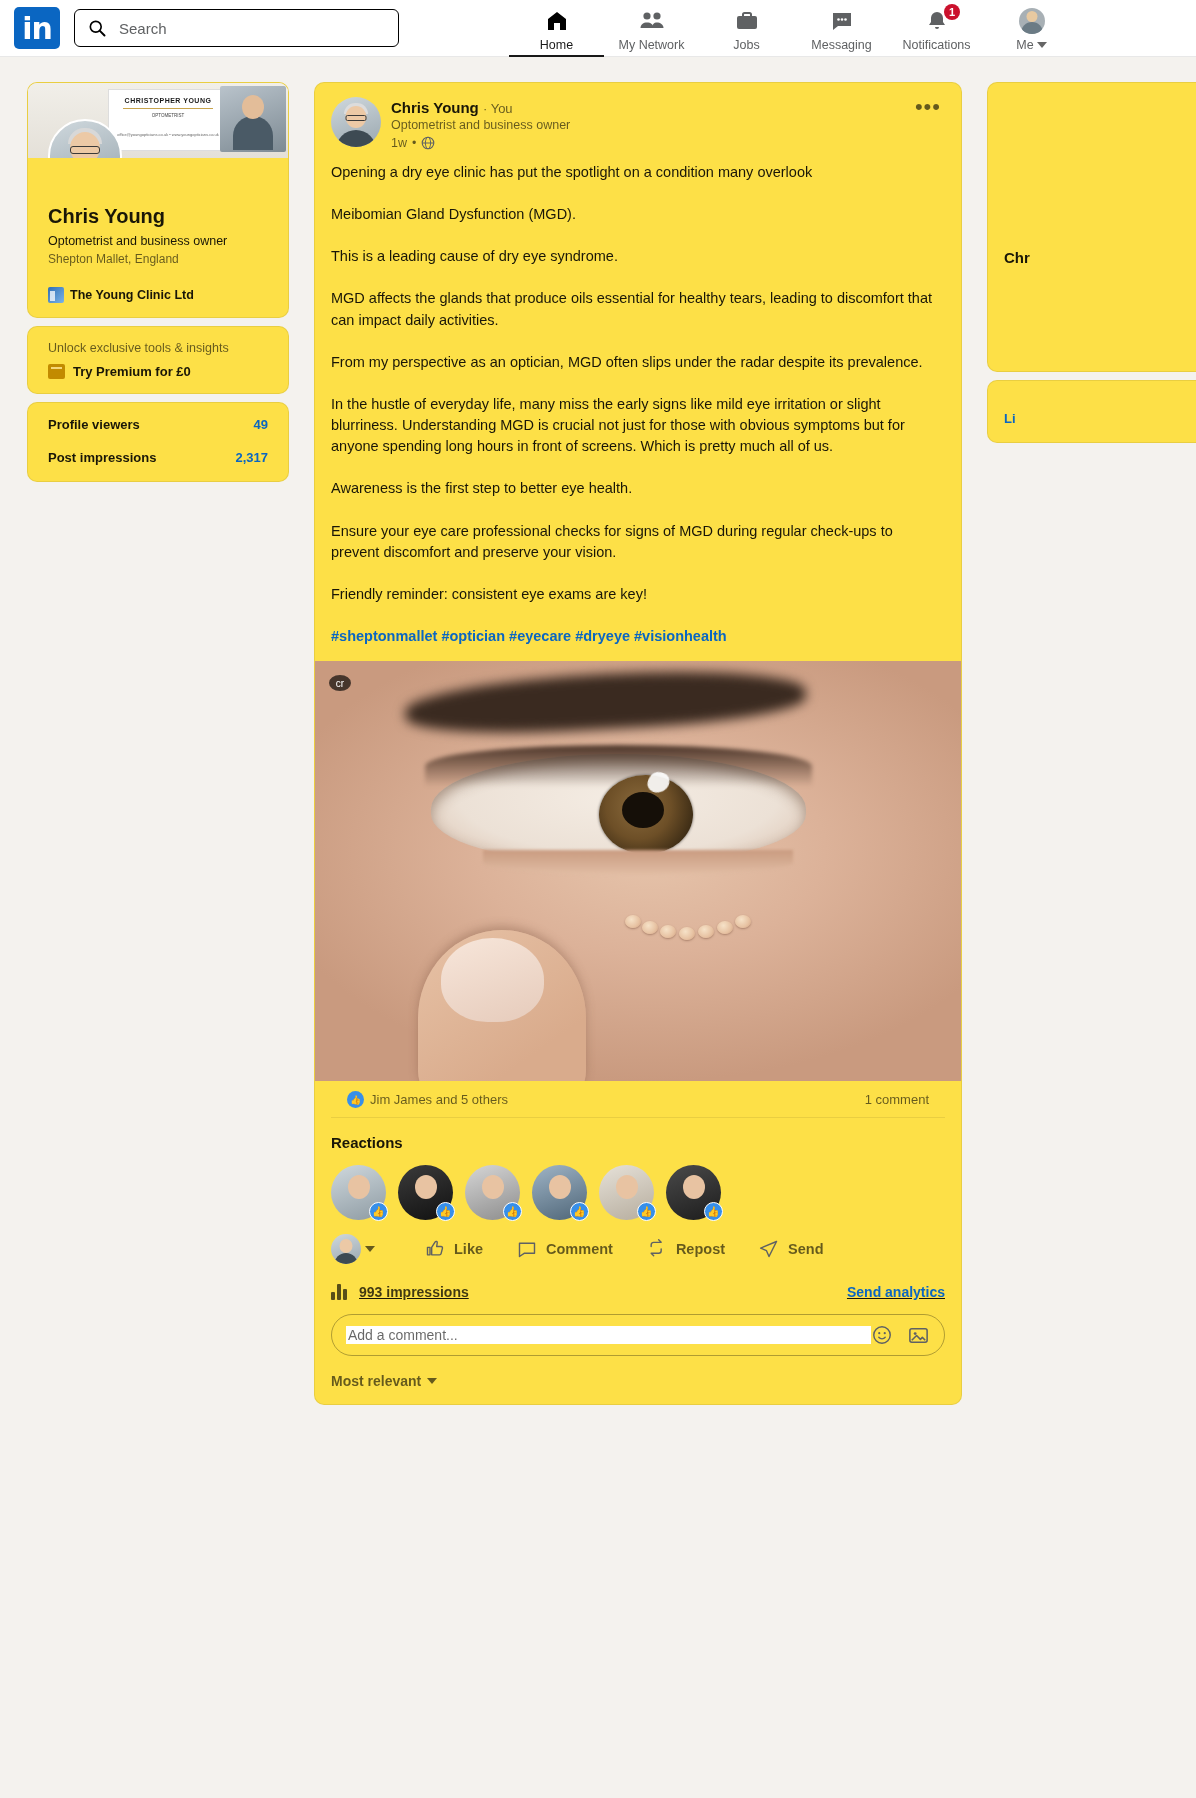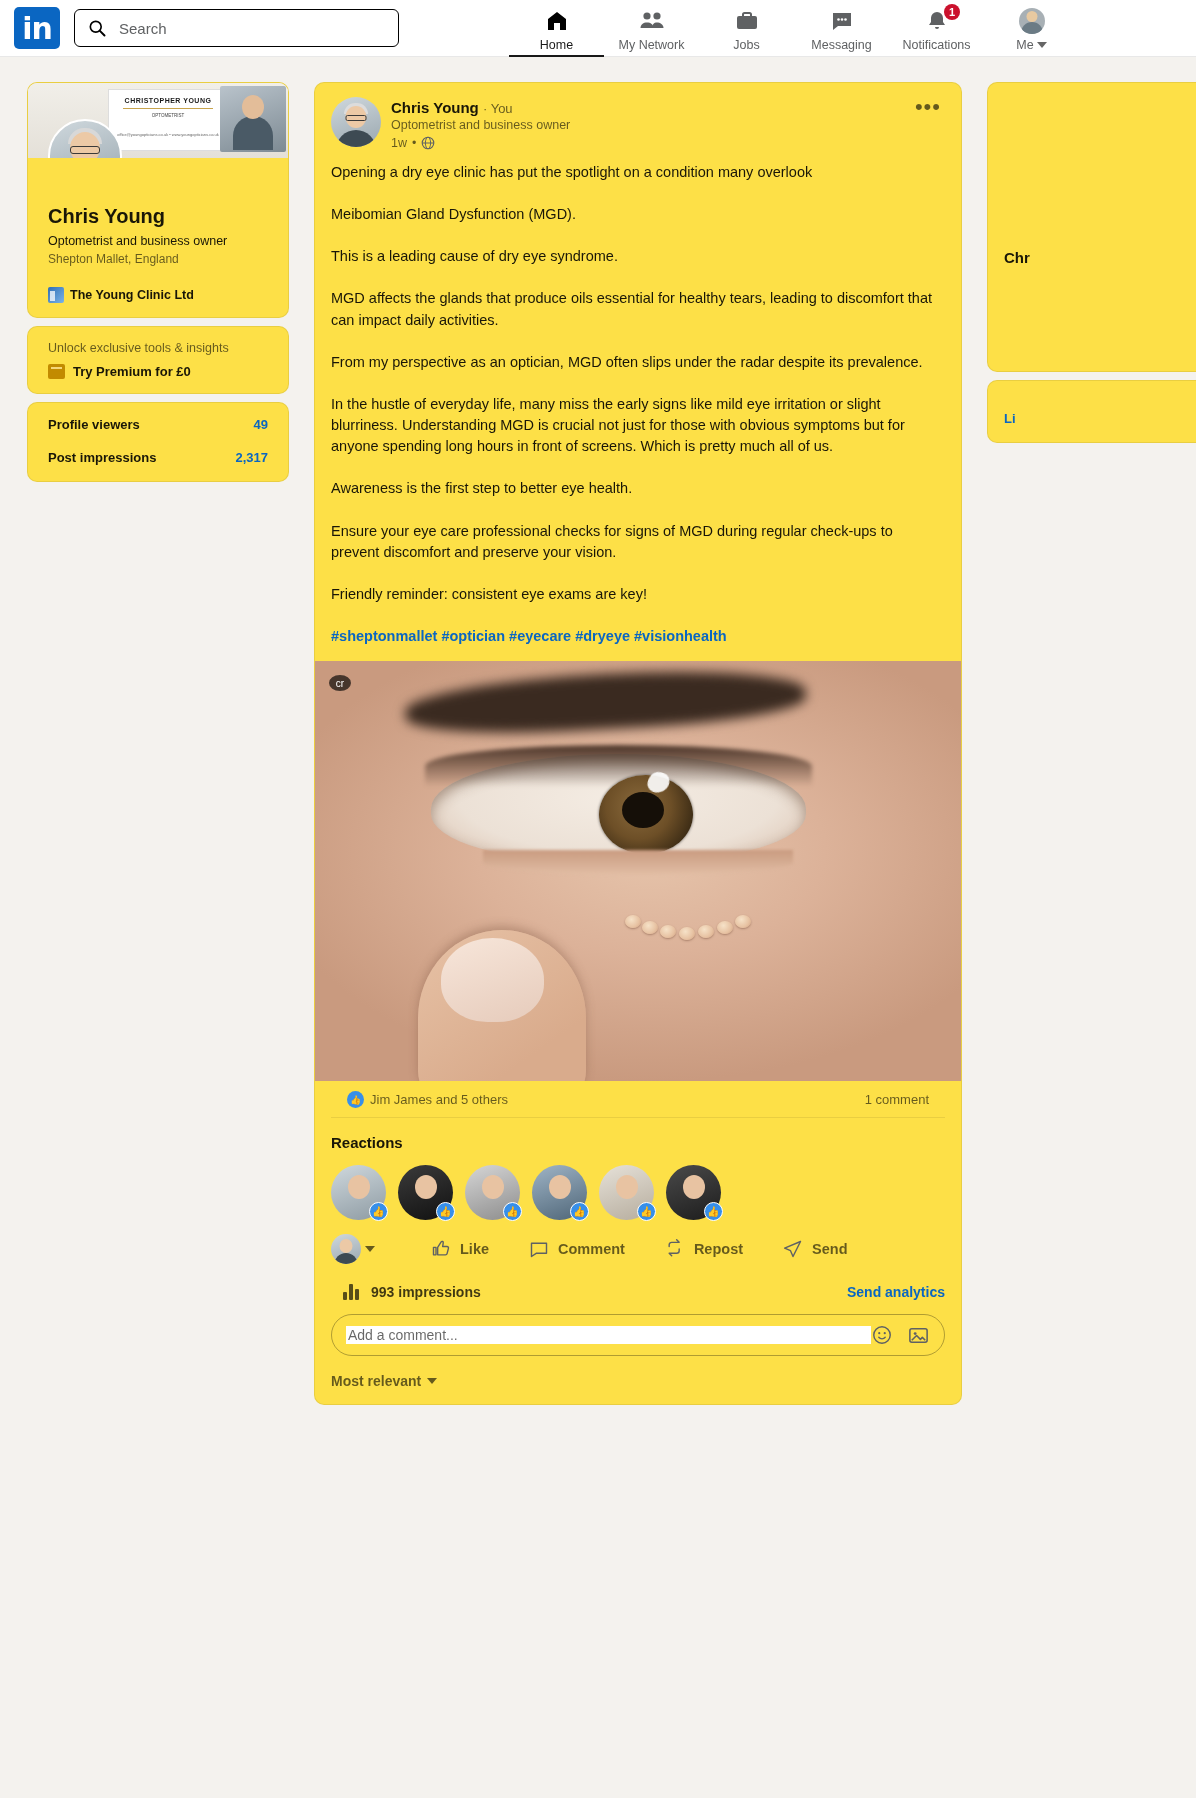--- a/index.html
+++ b/index.html
@@ -411,21 +411,21 @@
     width: 19px; height: 19px; border-radius: 50%;
     background: #378fe9;
     border: 1.5px solid #fff;
     display: flex; align-items: center; justify-content: center;
     color: #fff; font-size: 10px;
   }
 
   .action-bar {
     display: flex; align-items: center;
     padding: 10px 16px 10px 16px;
-    gap: 12px;
+    gap: 6px;
   }
   .act-avatar-wrap { display: flex; align-items: center; gap: 4px; margin-right: 30px; }
   .act-avatar {
     width: 30px; height: 30px; border-radius: 50%;
     background: linear-gradient(160deg,#cfd8dd,#9aa7af);
     position: relative; overflow: hidden;
   }
   .act-avatar::before{content:"";position:absolute;left:50%;top:16%;transform:translateX(-50%);width:13px;height:14px;border-radius:50%;background:#ecc9a6;z-index:2;}
   .act-avatar::after{content:"";position:absolute;left:50%;bottom:-2px;transform:translateX(-50%);width:24px;height:13px;border-radius:12px 12px 0 0;background:#3d4a53;}
   .caret { width: 0; height: 0; border-left: 5px solid transparent; border-right: 5px solid transparent; border-top: 6px solid rgba(0,0,0,0.6); }
@@ -433,21 +433,22 @@
     display: flex; align-items: center; gap: 9px;
     padding: 9px 14px;
     border-radius: 5px;
     font-size: 14.5px; font-weight: 600;
     color: rgba(0,0,0,0.6);
     cursor: pointer;
   }
 
   .analytics-row {
     display: flex; align-items: center; justify-content: space-between;
-    padding: 6px 16px 14px 28px;
+    padding: 6px 16px 14px 16px;
+    text-decoration: underline;
   }
   .impr { display: flex; align-items: center; gap: 12px; font-size: 14px; font-weight: 600; color: rgba(0,0,0,0.75); }
   .bars { display: flex; align-items: flex-end; gap: 2px; height: 16px; }
   .bars i { display: block; width: 4px; background: rgba(0,0,0,0.65); border-radius: 1px; }
   .view-analytics { color: #0a66c2; font-size: 14px; font-weight: 600; cursor: pointer; }
 
   .comment-input-row { padding: 0 16px 8px 16px; }
   .comment-box {
     display: flex; align-items: center;
     border: 1px solid rgba(0,0,0,0.3);

